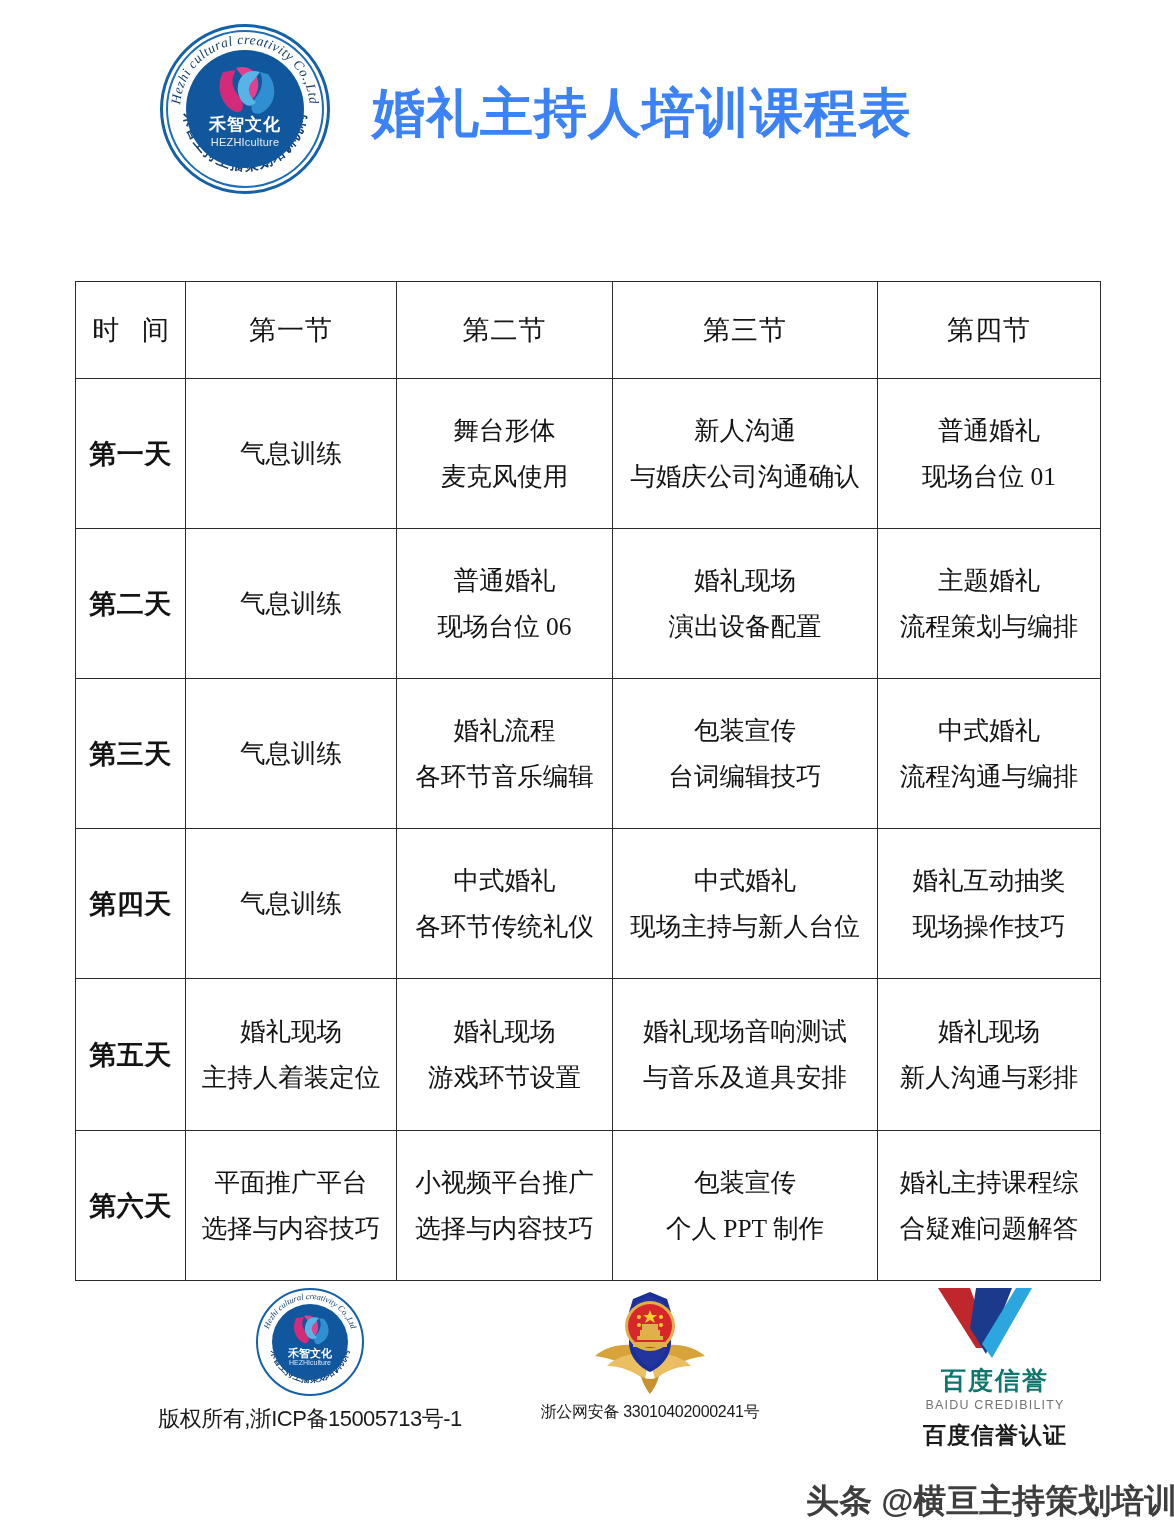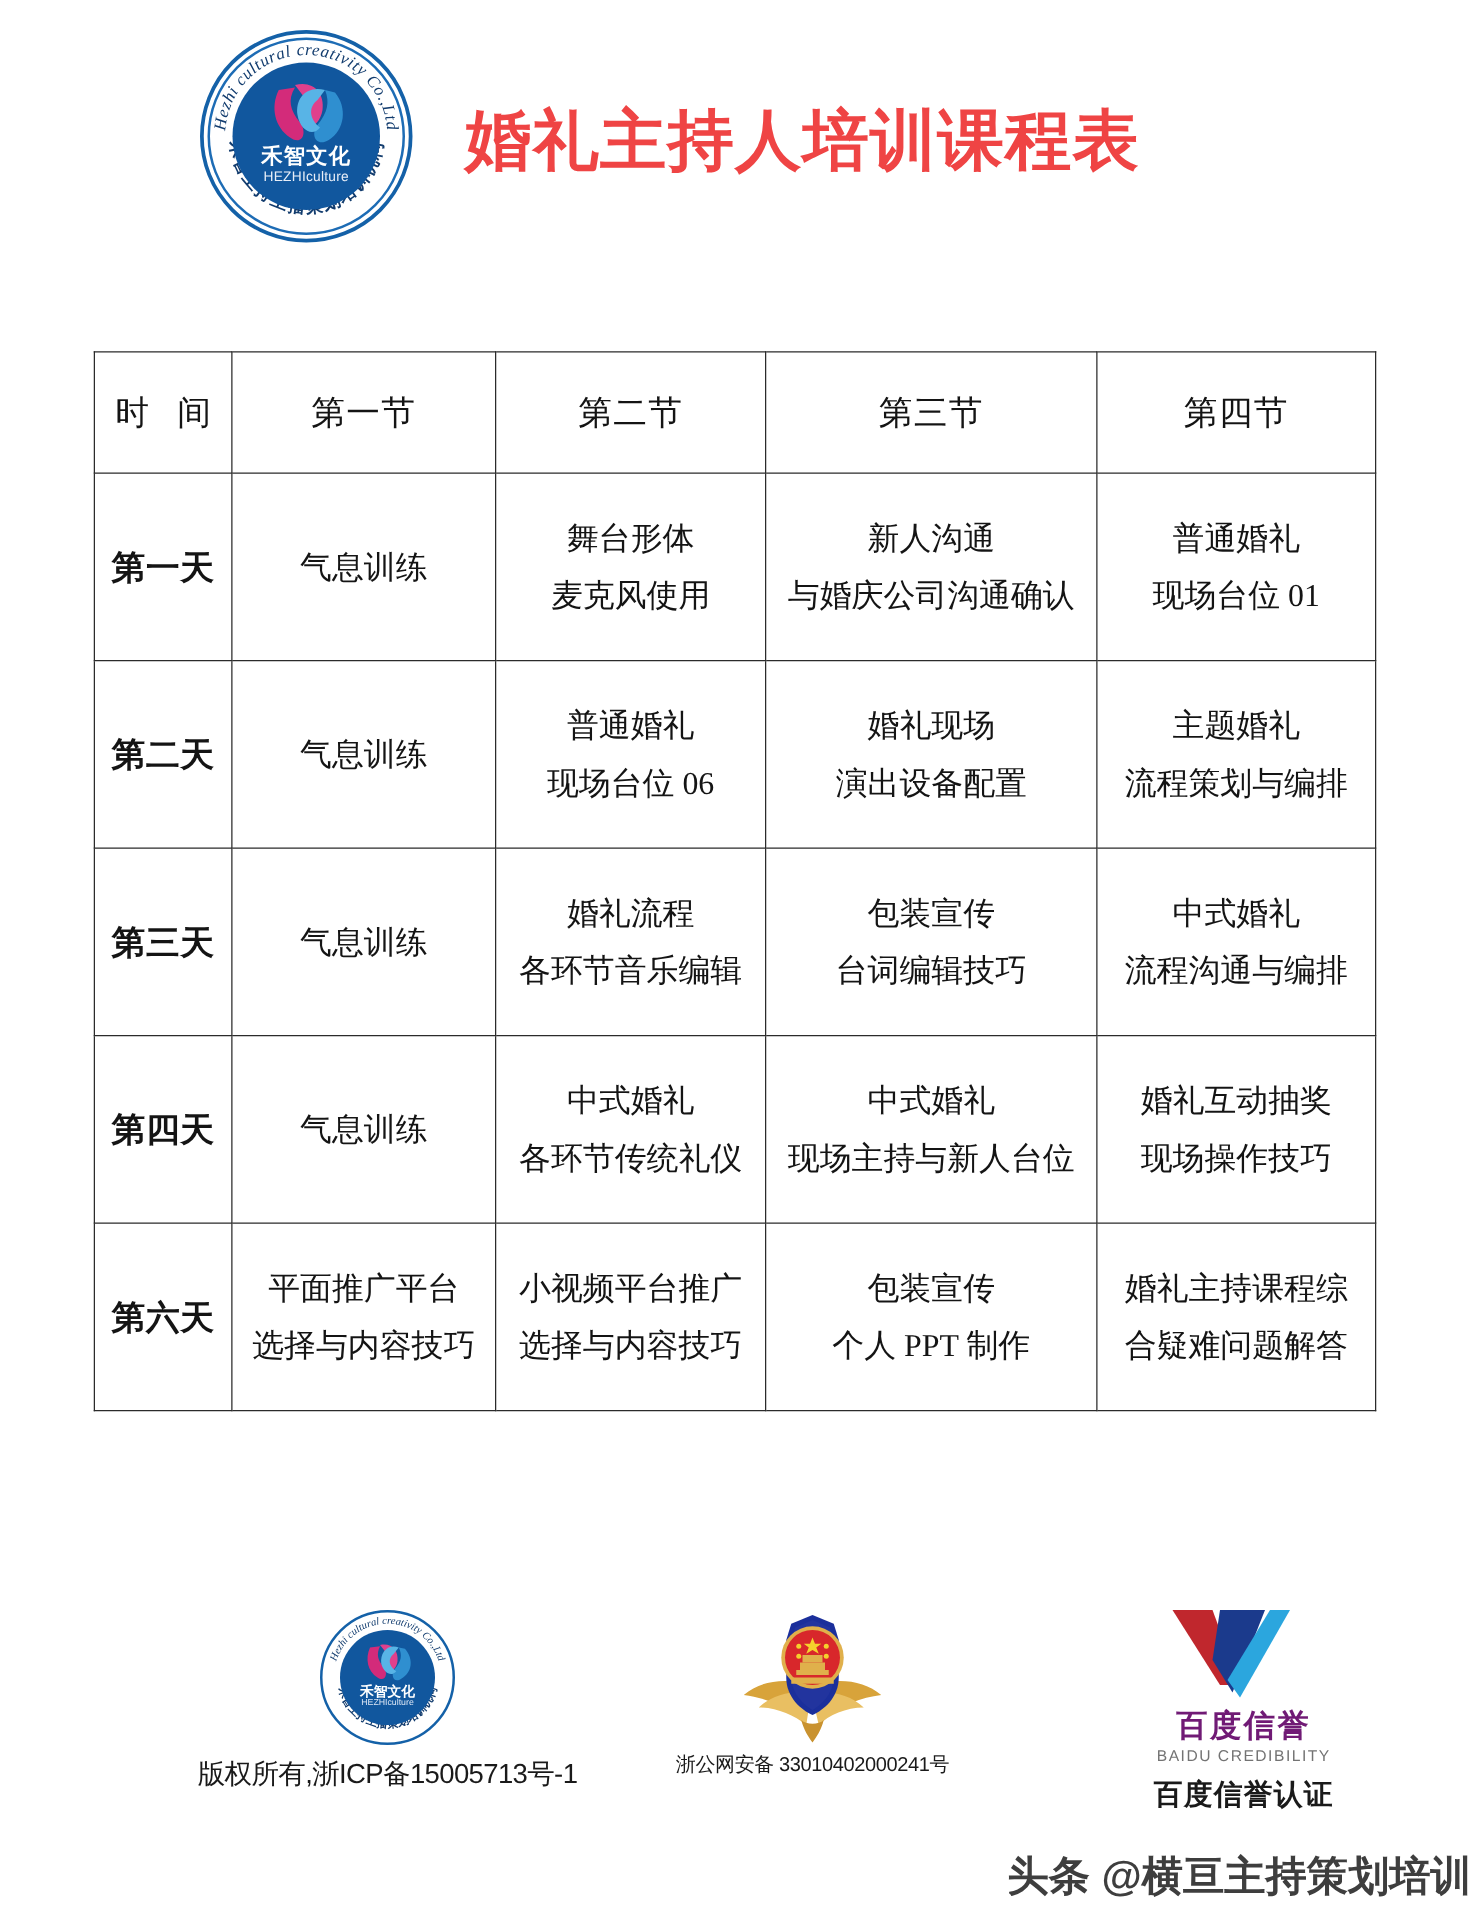--- a/index.html
+++ b/index.html
@@ -82,21 +82,21 @@
   }
 
   #page-title {
     position: absolute;
     left: 372px;
     top: 82px;
     font-size: 53px;
     line-height: 62px;
     font-weight: 700;
     letter-spacing: 1px;
-    color: #ef4444;
+    color: #3b82f6;
     white-space: nowrap;
     font-family: "Liberation Serif", "DejaVu Serif", serif;
   }
 
   
   #schedule-table {
     position: absolute;
     left: 75px;
     top: 281px;
     width: 1025px;
@@ -201,21 +201,21 @@
   
   #footer-baidu-block { left: 830px; top: 0px; width: 330px; }
   #baidu-badge {
     position: relative;
     width: 150px; height: 80px;
     margin: 12px auto 2px auto;
   }
   #baidu-cn {
     font-family:"Liberation Sans", sans-serif;
     font-size: 25px; font-weight: 600; letter-spacing: 2px;
-    color:#701a75; margin-top: 2px;
+    color:#0f766e; margin-top: 2px;
   }
   #baidu-en {
     font-family:"Liberation Sans", sans-serif;
     font-size: 12.5px; letter-spacing: 1.2px; color:#737373;
     margin-top: 1px;
   }
   #footer-baidu-text { font-size: 23px; font-weight: bold; letter-spacing: 1px; margin-top: 8px;}
 
   
   #watermark {
@@ -346,20 +346,39 @@
           <span class="cl">中式婚礼</span>
           <span class="cl">各环节传统礼仪</span>
         </td>
       <td class="lesson-cell">
           <span class="cl">中式婚礼</span>
           <span class="cl">现场主持与新人台位</span>
         </td>
       <td class="lesson-cell">
           <span class="cl">婚礼互动抽奖</span>
           <span class="cl">现场操作技巧</span>
+        </td>
+    </tr>
+    <tr class="body-row tall">
+      <td class="day-cell">第五天</td>
+      <td class="lesson-cell">
+          <span class="cl">婚礼现场</span>
+          <span class="cl">主持人着装定位</span>
+        </td>
+      <td class="lesson-cell">
+          <span class="cl">婚礼现场</span>
+          <span class="cl">游戏环节设置</span>
+        </td>
+      <td class="lesson-cell">
+          <span class="cl">婚礼现场音响测试</span>
+          <span class="cl">与音乐及道具安排</span>
+        </td>
+      <td class="lesson-cell">
+          <span class="cl">婚礼现场</span>
+          <span class="cl">新人沟通与彩排</span>
         </td>
     </tr>
     <tr class="body-row">
       <td class="day-cell">第六天</td>
       <td class="lesson-cell">
           <span class="cl">平面推广平台</span>
           <span class="cl">选择与内容技巧</span>
         </td>
       <td class="lesson-cell">
           <span class="cl">小视频平台推广</span>

